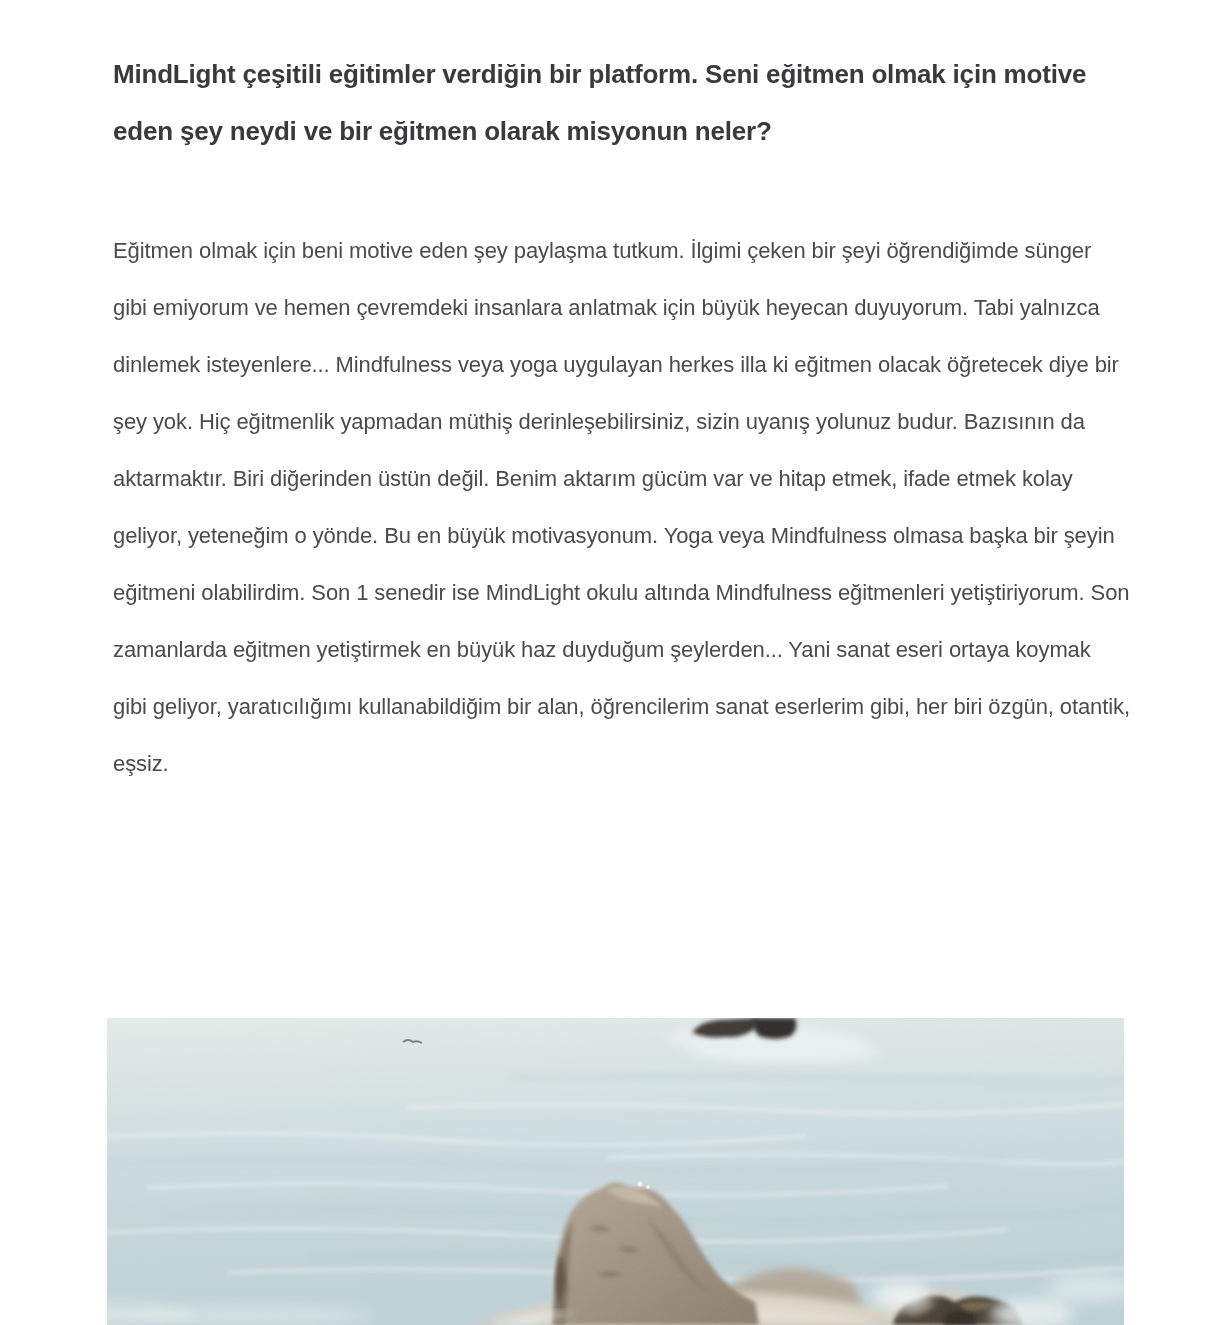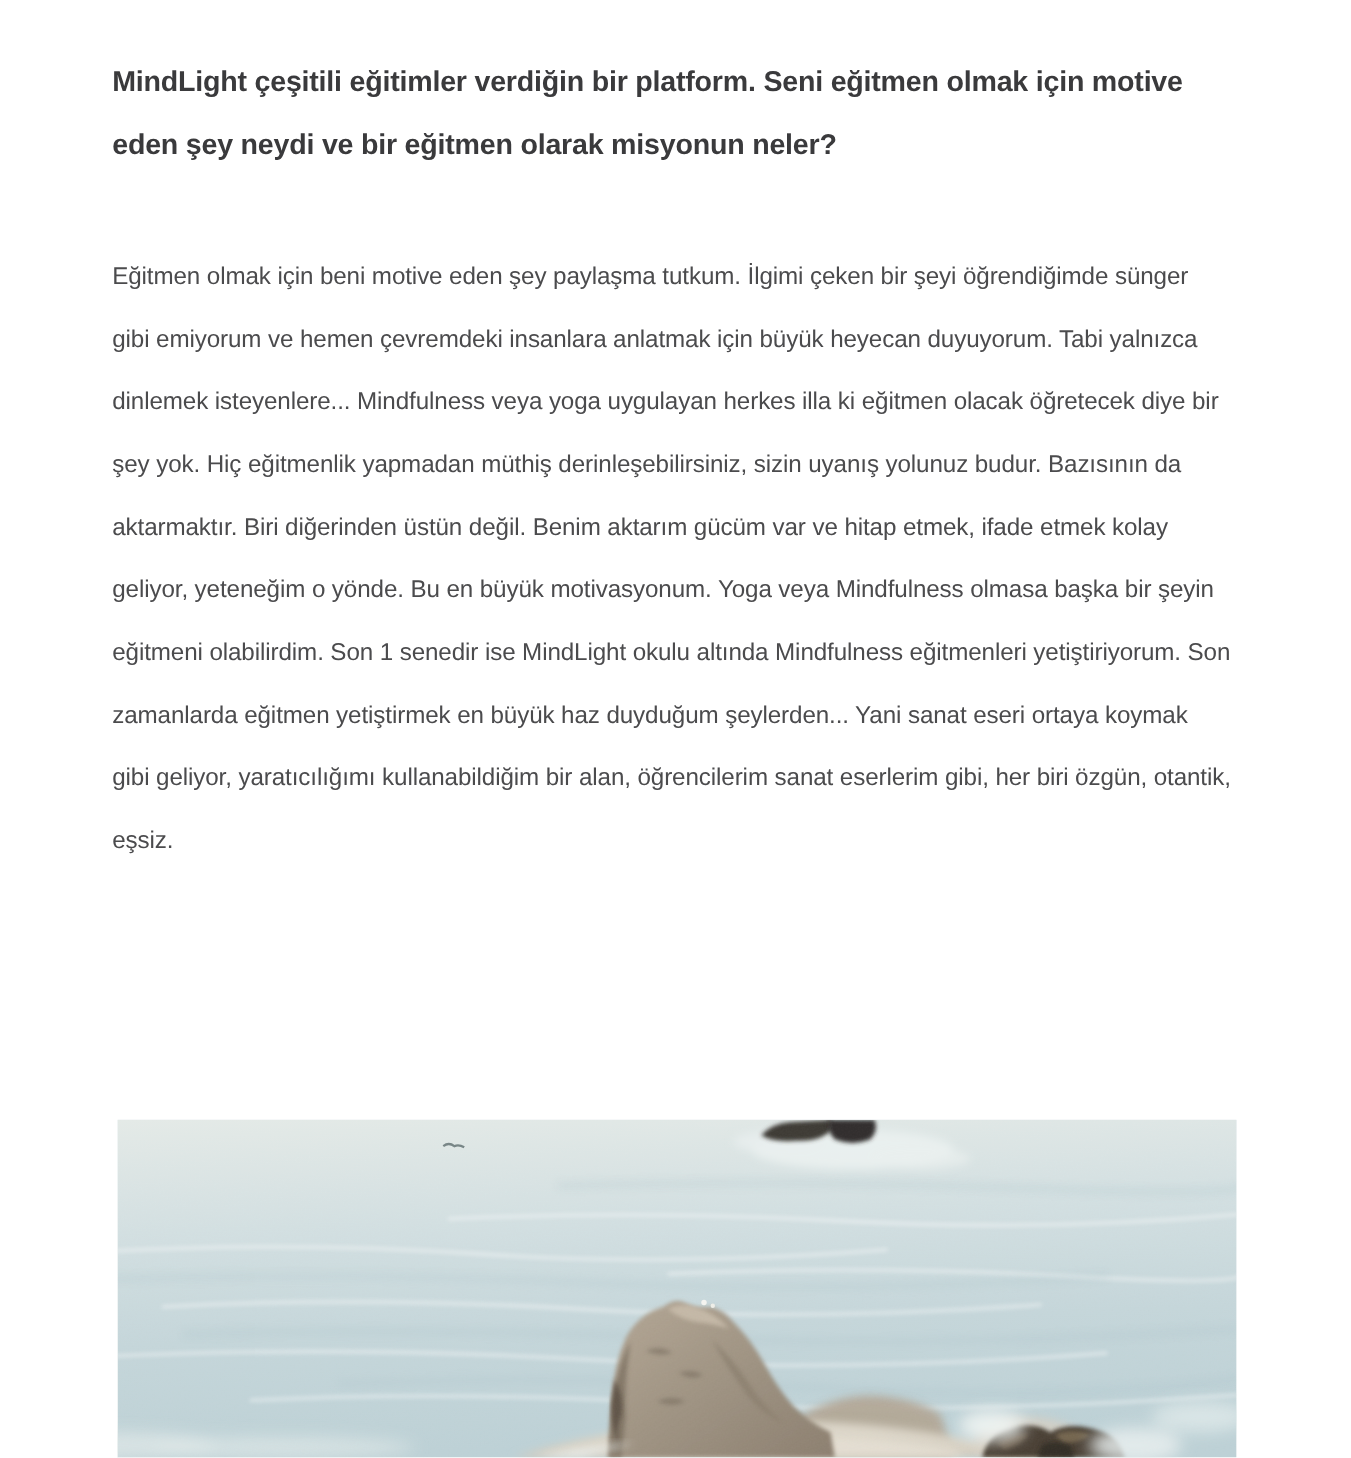--- a/index.html
+++ b/index.html
@@ -9,21 +9,21 @@
   }
   body {
     position: relative;
     width: 1228px;
     height: 1325px;
     overflow: hidden;
     font-family: "Liberation Sans", sans-serif;
   }
   .article {
     position: absolute;
-    left: 102px;
+    left: 113px;
     top: 0;
     width: 1017px;
   }
   .heading {
     margin: 46px 0 0 0;
     font-size: 26px;
     font-weight: 700;
     line-height: 57px;
     letter-spacing: -0.2px;
     color: #3a3a3c;

